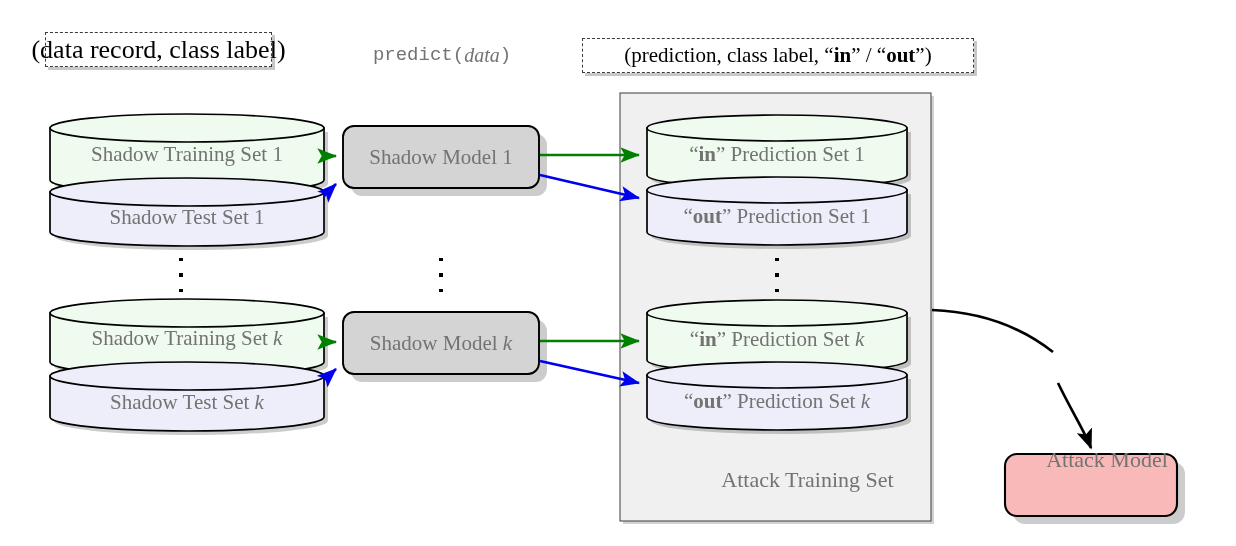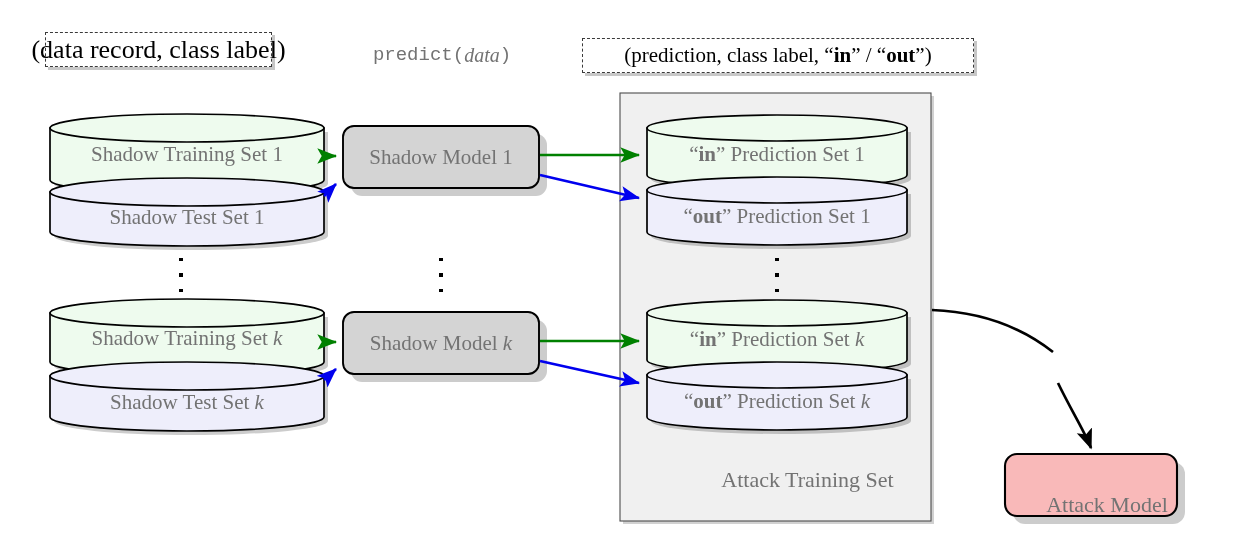--- a/index.html
+++ b/index.html
@@ -220,21 +220,21 @@
   <div class="txt serif" style="left:647px; top:325px; width:260px; height:28px; font-size:21px;">
     <span>“</span><span class="bold">in</span><span>” Prediction Set</span>&nbsp;<span class="ital">k</span>
   </div>
 
   <div class="txt serif" style="left:647px; top:387px; width:260px; height:28px; font-size:21px;">
     <span>“</span><span class="bold">out</span><span>” Prediction Set</span>&nbsp;<span class="ital">k</span>
   </div>
 
   <div class="txt serif" style="left:652px; top:465px; width:311px; height:30px; font-size:22px;">Attack Training Set</div>
 
-  <div class="txt serif" style="left:1005px; top:491px; width:204px; height:28px; font-size:22px;">Attack Model</div>
+  <div class="txt serif" style="left:1005px; top:446px; width:204px; height:28px; font-size:22px;">Attack Model</div>
 
   <div class="dots" style="left:178px; top:258px; width:6px; height:34px;">
     <i></i>
       <i></i>
       <i></i>
   </div>
 
   <div class="dots" style="left:438px; top:258px; width:6px; height:34px;">
     <i></i>
       <i></i>

